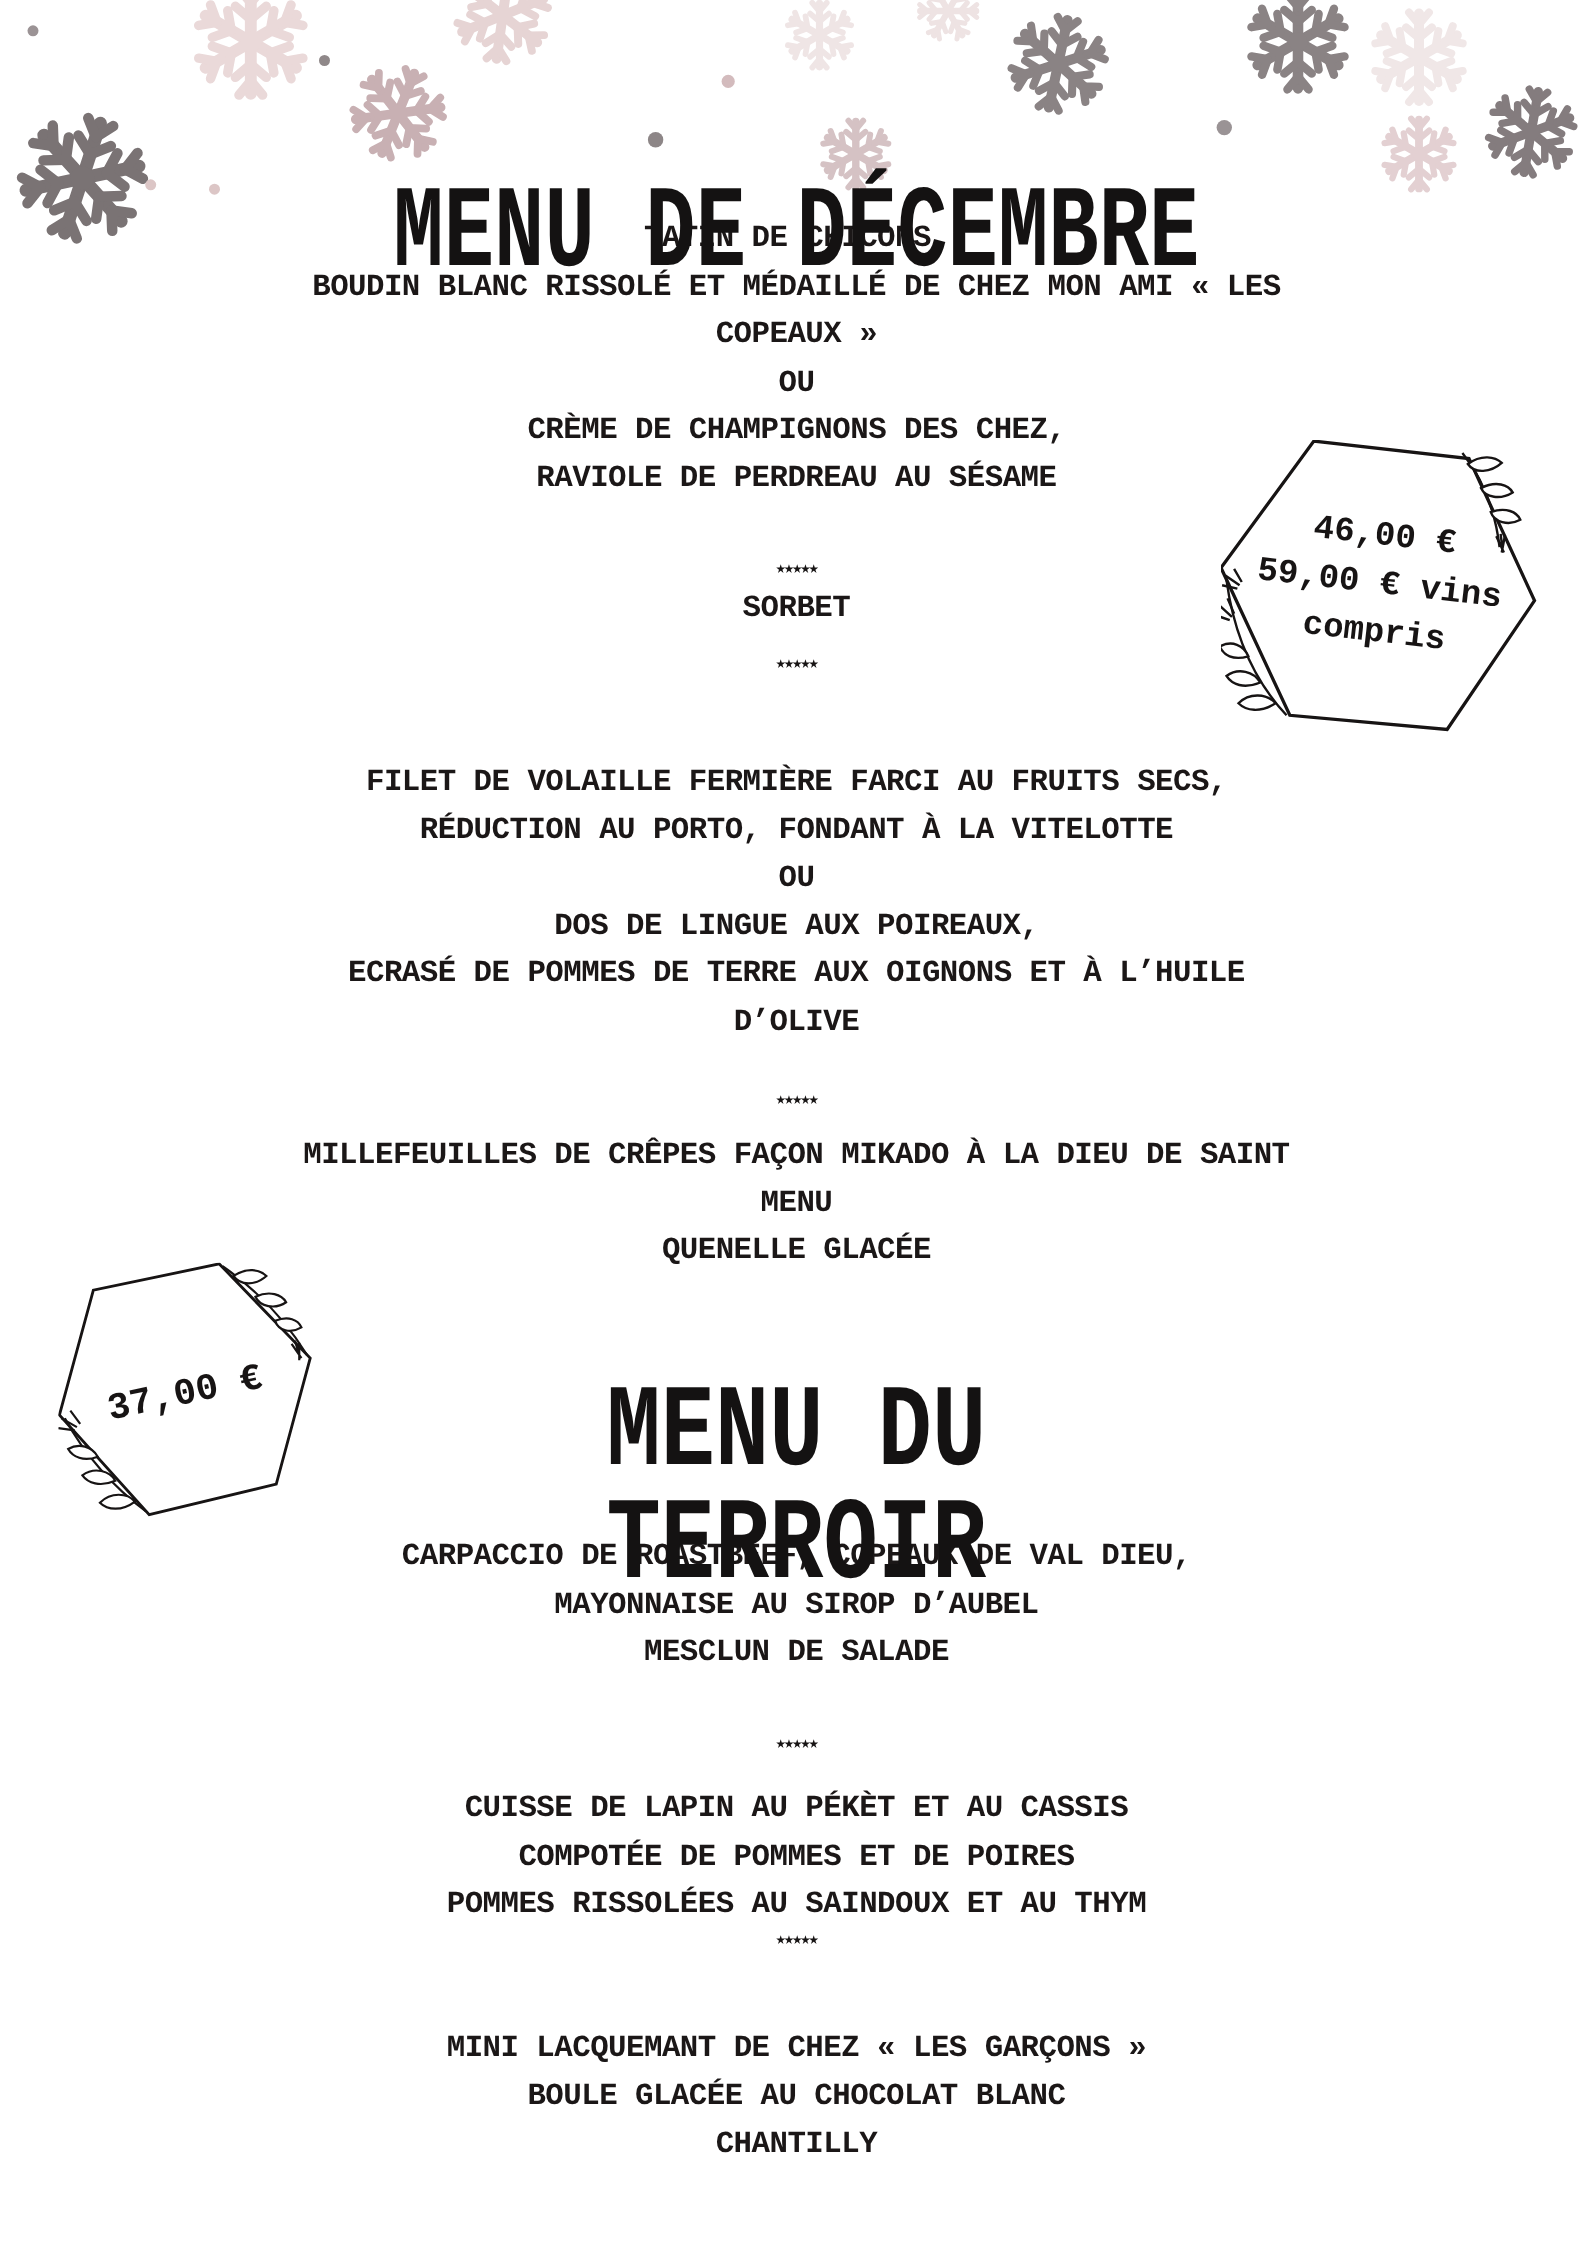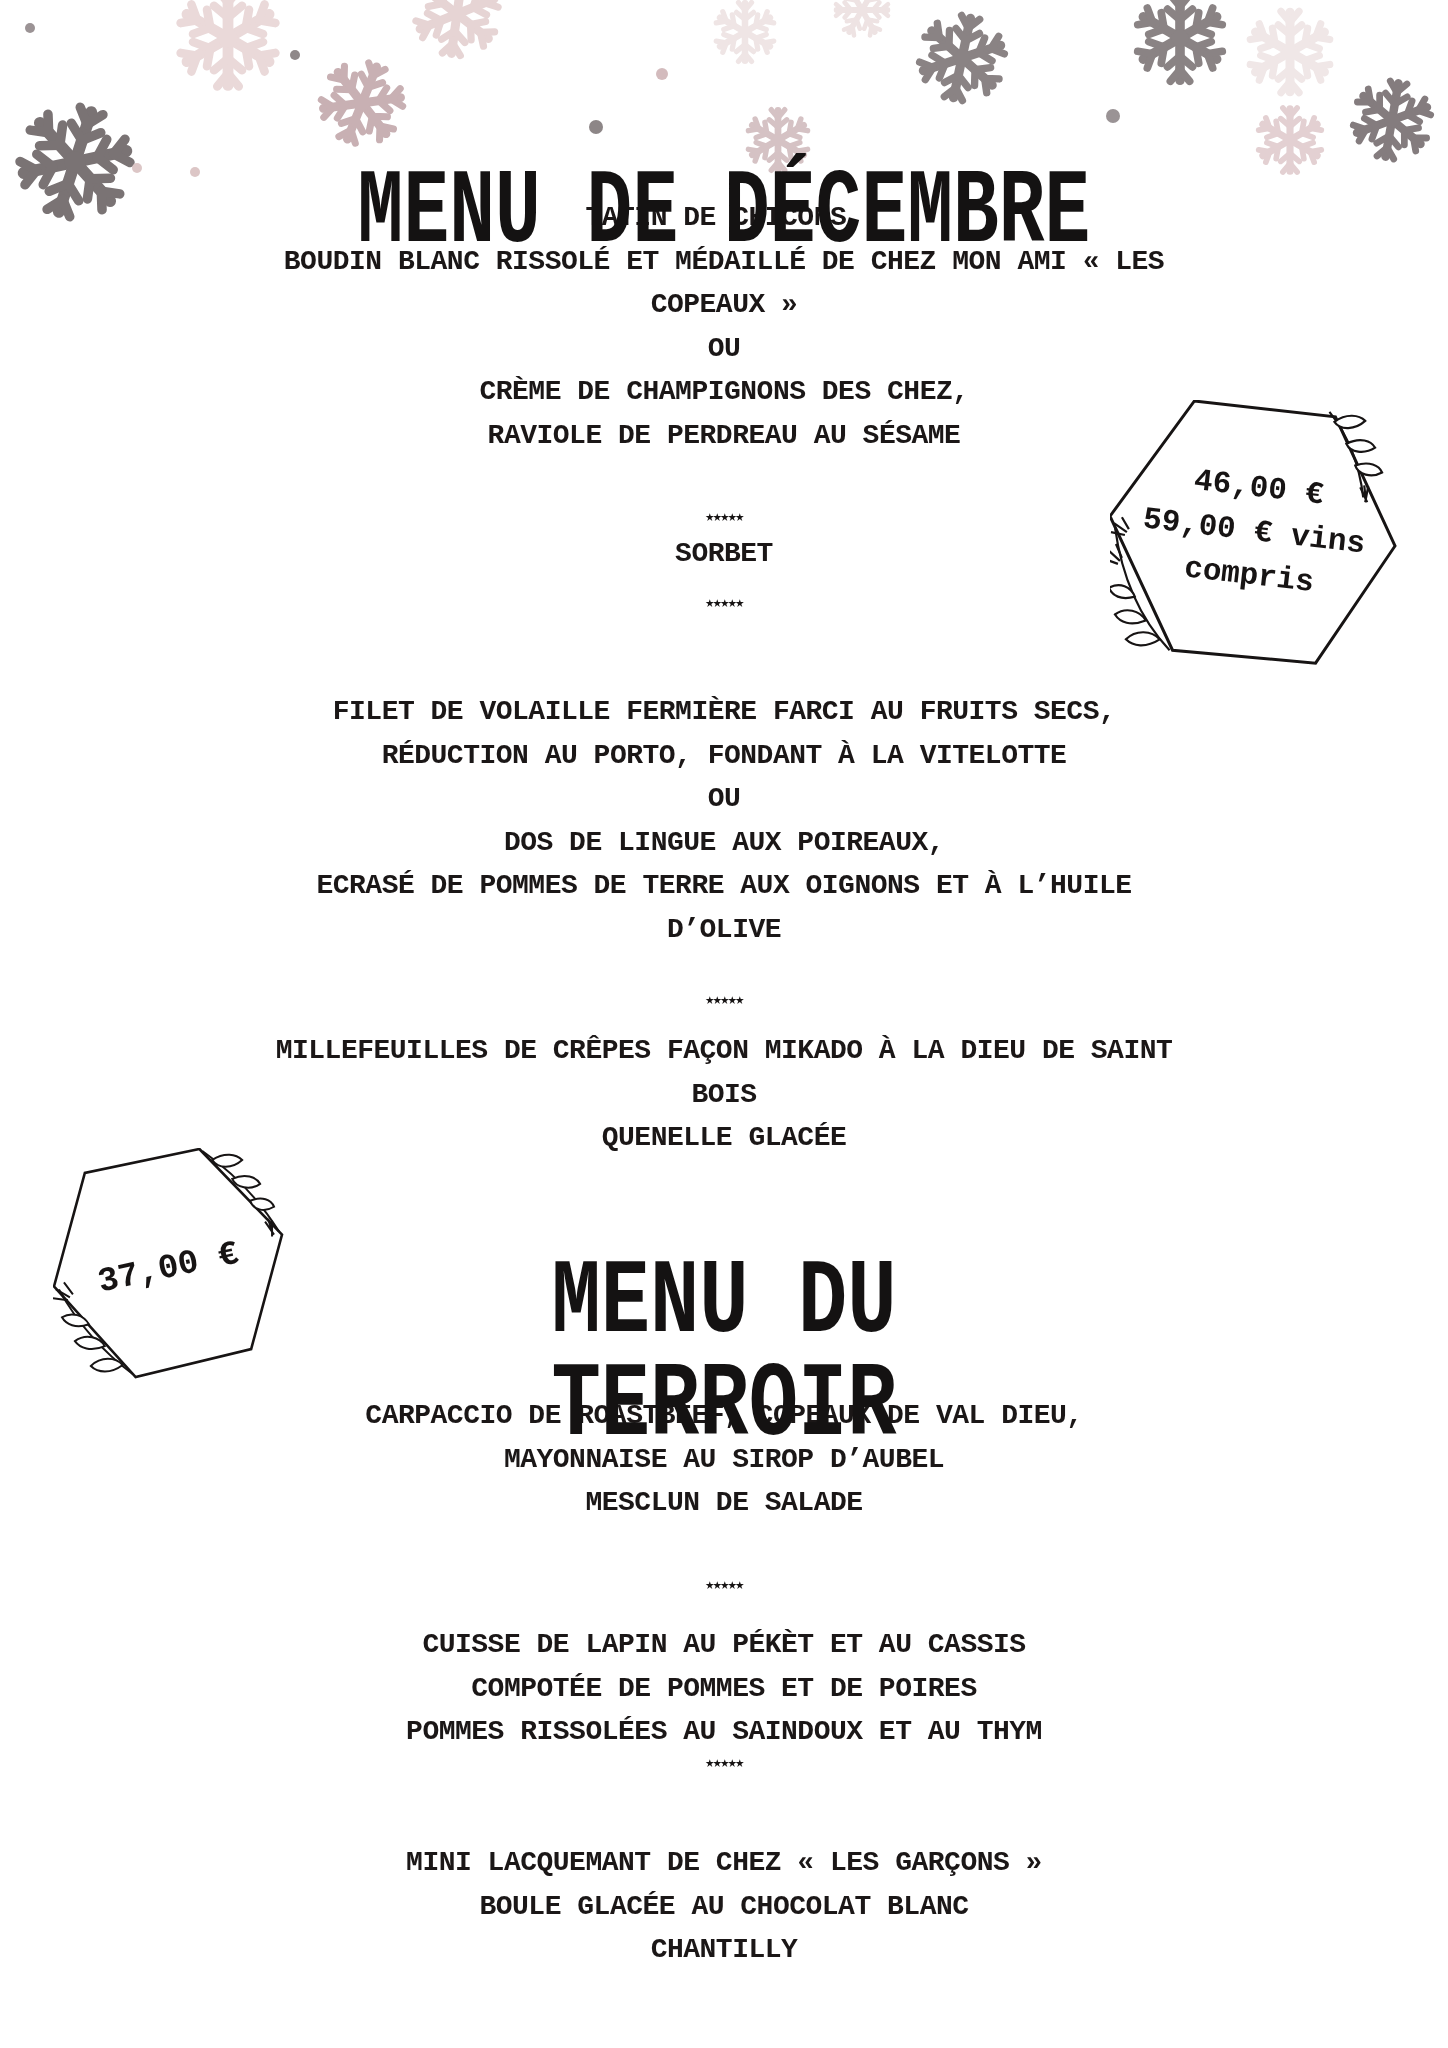--- a/index.html
+++ b/index.html
@@ -162,21 +162,21 @@
       <div class="bl">OU</div>
       <div class="bl">DOS DE LINGUE AUX POIREAUX,</div>
       <div class="bl">ECRASÉ DE POMMES DE TERRE AUX OIGNONS ET À L’HUILE</div>
       <div class="bl">D’OLIVE</div>
     </div>
 
     <div class="stars" style="top:993px">★★★★★</div>
 
     <div class="group" style="top:1029px">
       <div class="bl">MILLEFEUILLES DE CRÊPES FAÇON MIKADO À LA DIEU DE SAINT</div>
-      <div class="bl">BOIS</div>
+      <div class="bl">MENU</div>
       <div class="bl">QUENELLE GLACÉE</div>
     </div>
 
     <h1 class="title-ter"><span>MENU DU</span><br><span>TERROIR</span></h1>
 
     <div class="group" style="top:1394px">
       <div class="bl">CARPACCIO DE ROASTBEEF, COPEAUX DE VAL DIEU,</div>
       <div class="bl">MAYONNAISE AU SIROP D’AUBEL</div>
       <div class="bl">MESCLUN DE SALADE</div>
     </div>

